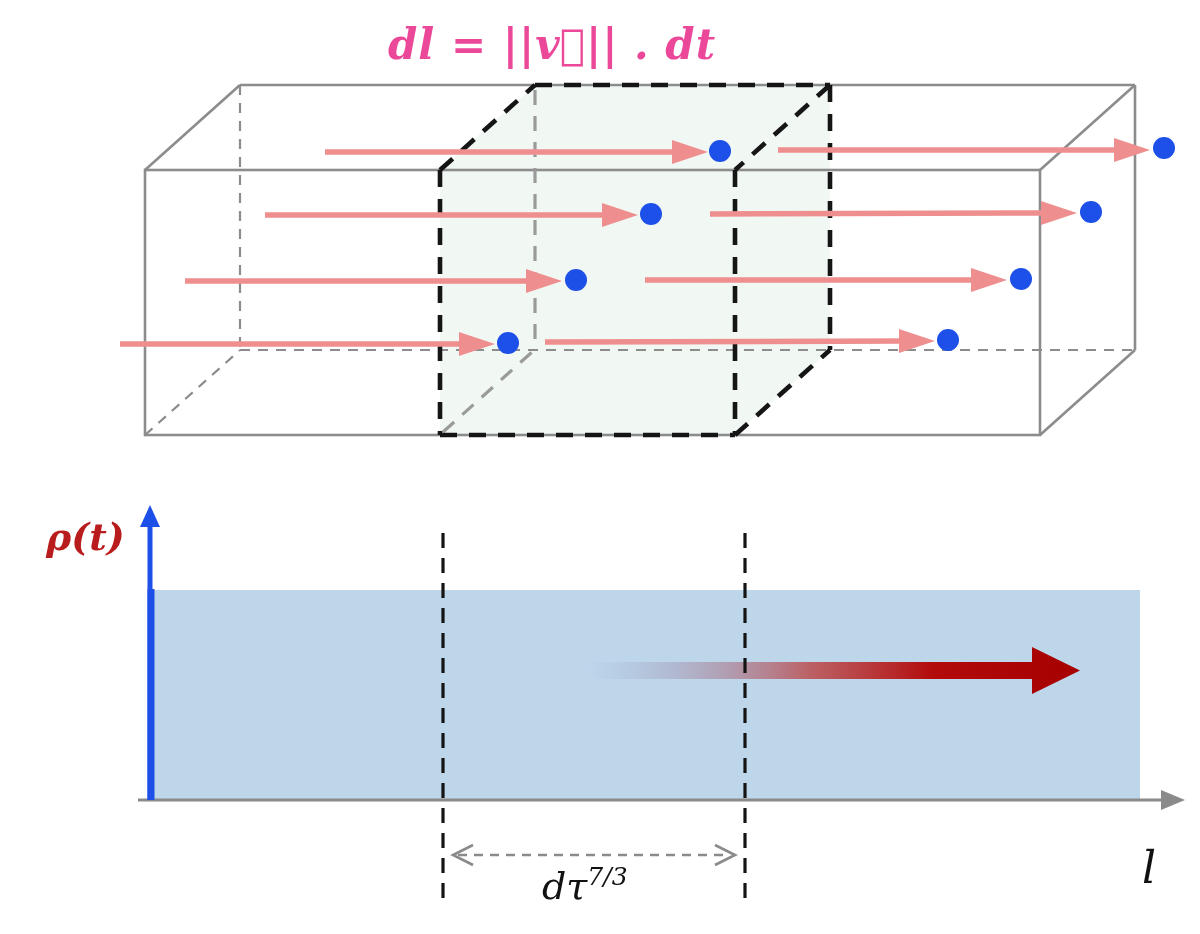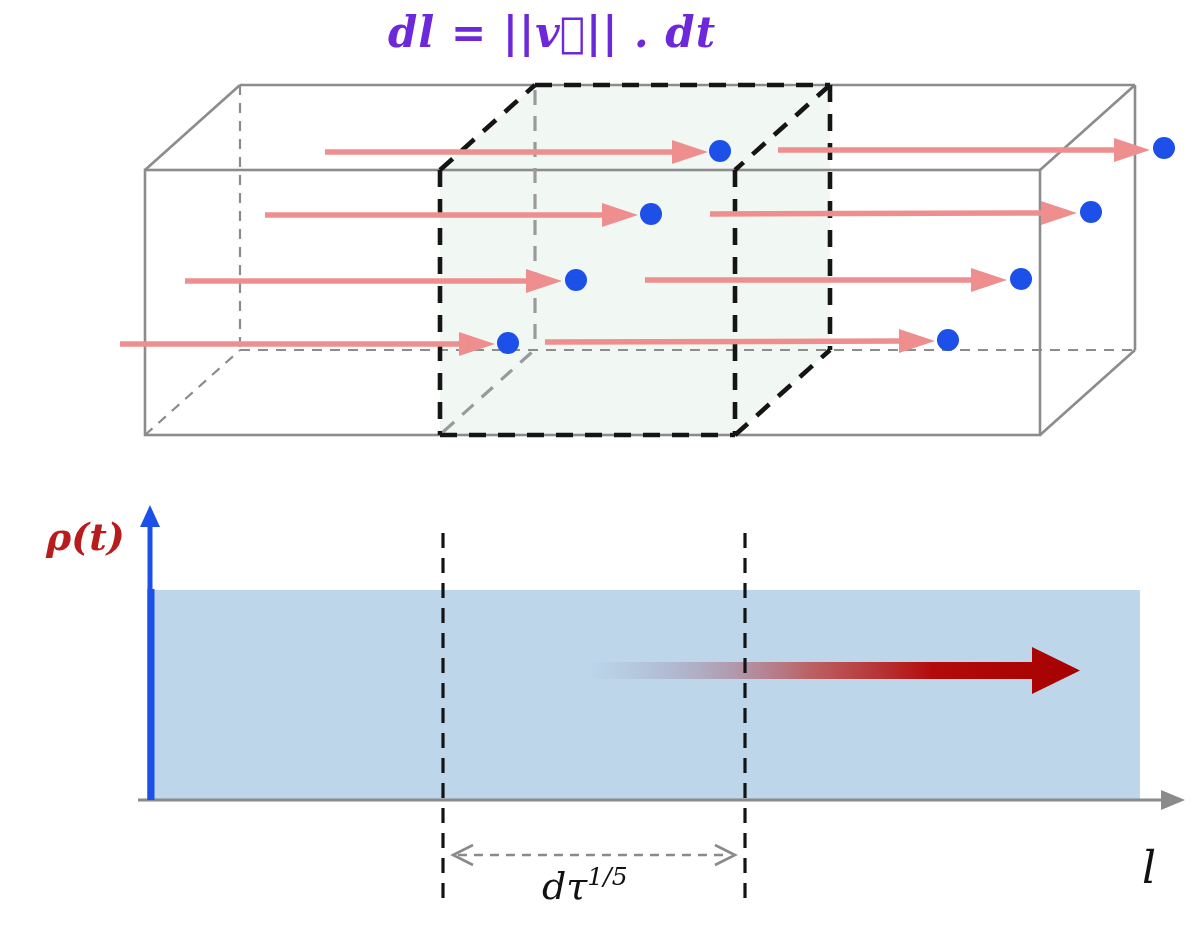--- a/index.html
+++ b/index.html
@@ -7,23 +7,23 @@
     position: relative;
     width: 1200px;
     height: 934px;
     background: #ffffff;
     overflow: hidden;
     font-family: "DejaVu Serif", serif;
   }
   .canvas svg { position: absolute; left: 0; top: 0; }
   .label { position: absolute; white-space: nowrap; user-select: none; }
   .formula-label {
-    left: 388px; top: 8px;
+    left: 388px; top: 20px;
     font: bold italic 42px "DejaVu Serif", serif;
-    color: #6d28d9;
+    color: #ec4899;
     letter-spacing: 1px;
   }
   .rho-label {
     left: 46px; top: 514px;
     font: bold italic 38px "DejaVu Serif", serif;
     color: #b91c1c;
   }
   .l-label {
     left: 1142px; top: 842px;
     font: italic 44px "DejaVu Serif", serif;
@@ -159,16 +159,16 @@
     </g>
   </svg>
 
   <div class="label formula-label">dl = ||v⃗|| . dt</div>
 
   <div class="label rho-label">ρ(t)</div>
 
   <div class="label l-label">l</div>
 
   <div class="label dtau-label">
-    <span>dτ</span><sup>1/5</sup>
+    <span>dτ</span><sup>7/3</sup>
   </div>
 
 </div>
 
 </body></html>

